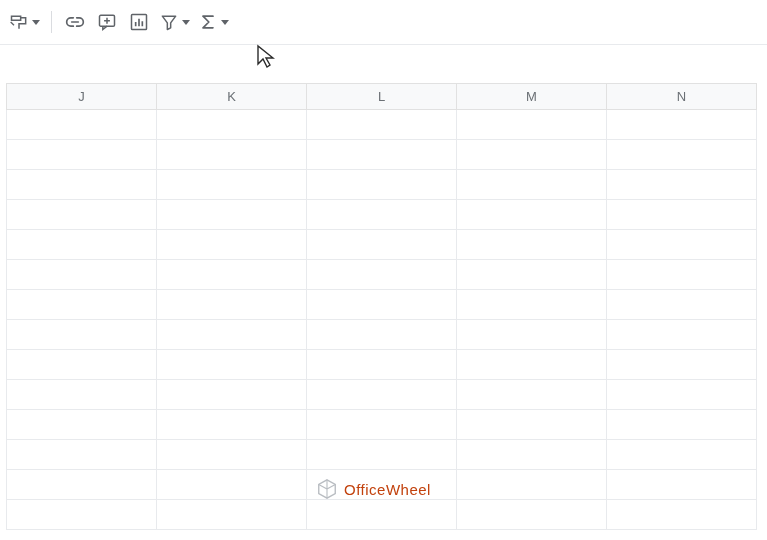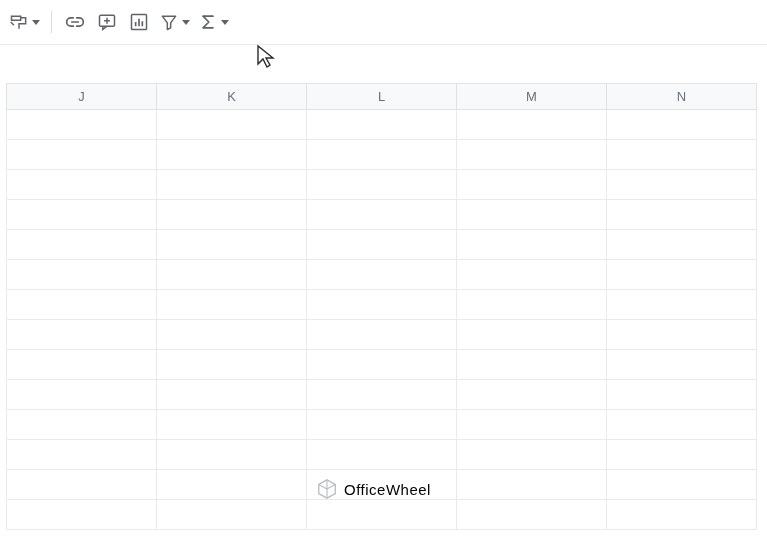--- a/index.html
+++ b/index.html
@@ -72,21 +72,21 @@
     height: 30px;
     width: 150px;
   }
   .watermark {
     position: absolute;
     left: 316px;
     top: 478px;
     display: flex;
     align-items: center;
     gap: 6px;
-    color: #000000;
+    color: #c2410c;
     font-size: 15px;
     letter-spacing: 0.5px;
     pointer-events: none;
   }
   .watermark svg { display: block; }
   .cursor {
     position: absolute;
     left: 256px;
     top: 44px;
     pointer-events: none;

